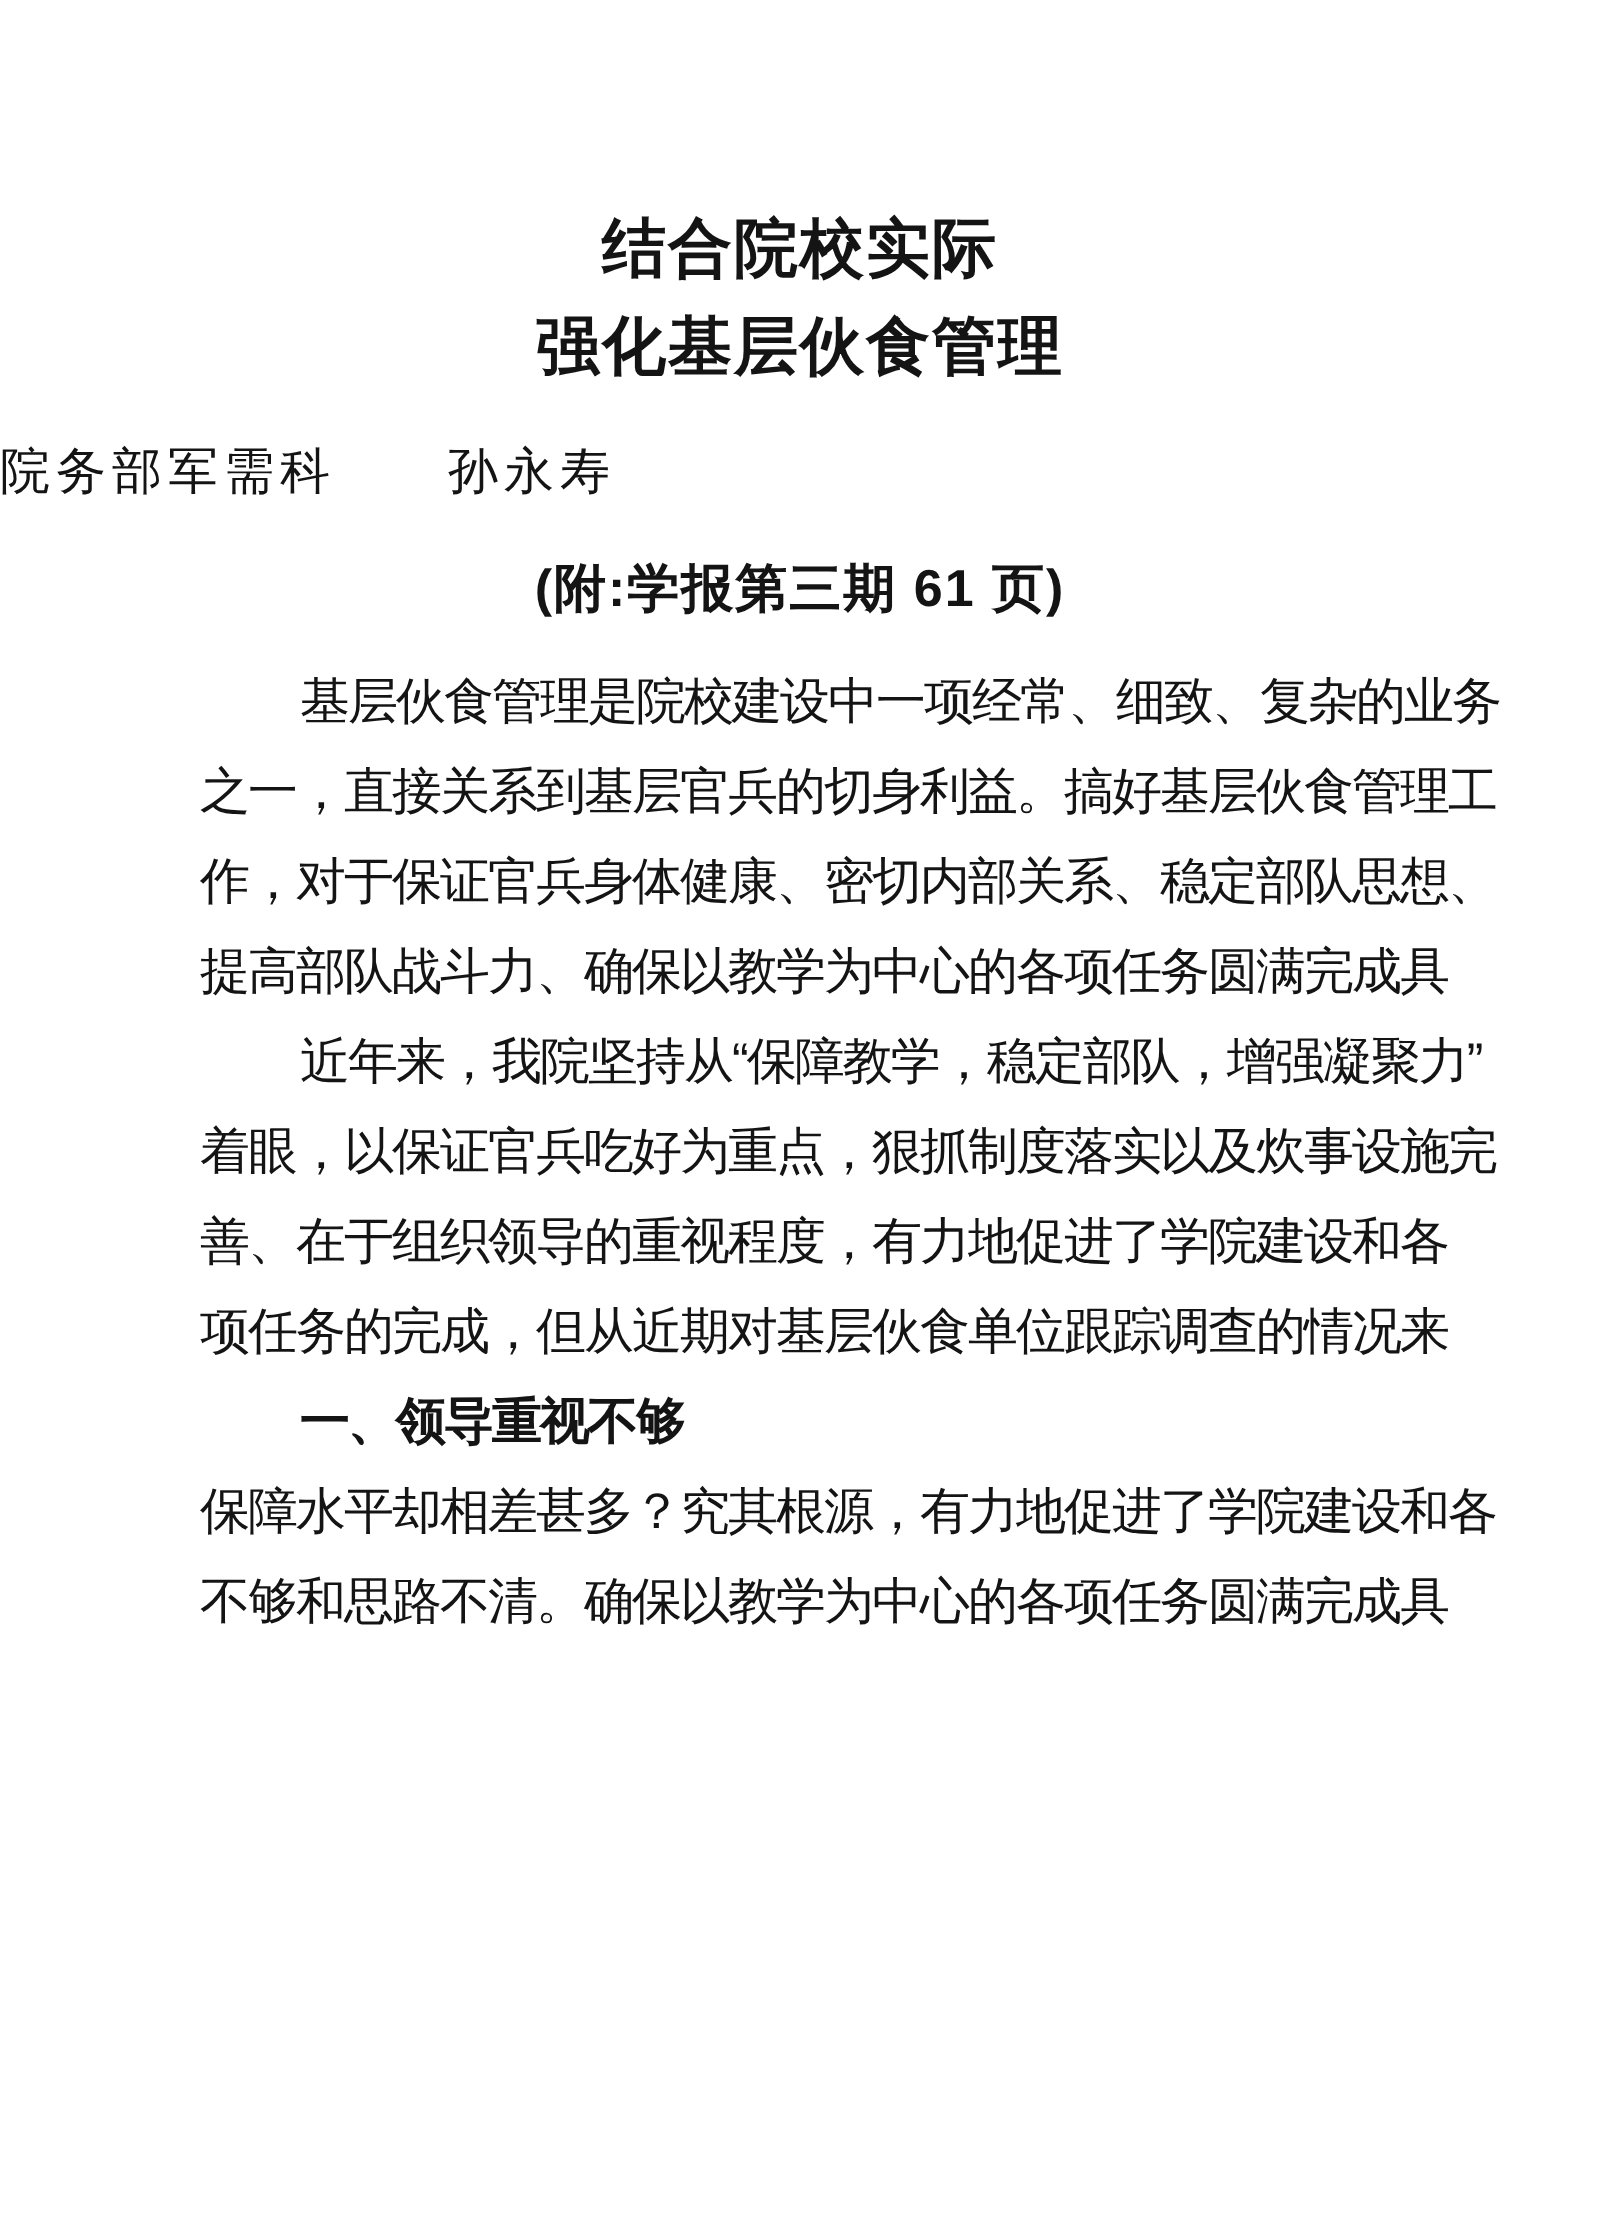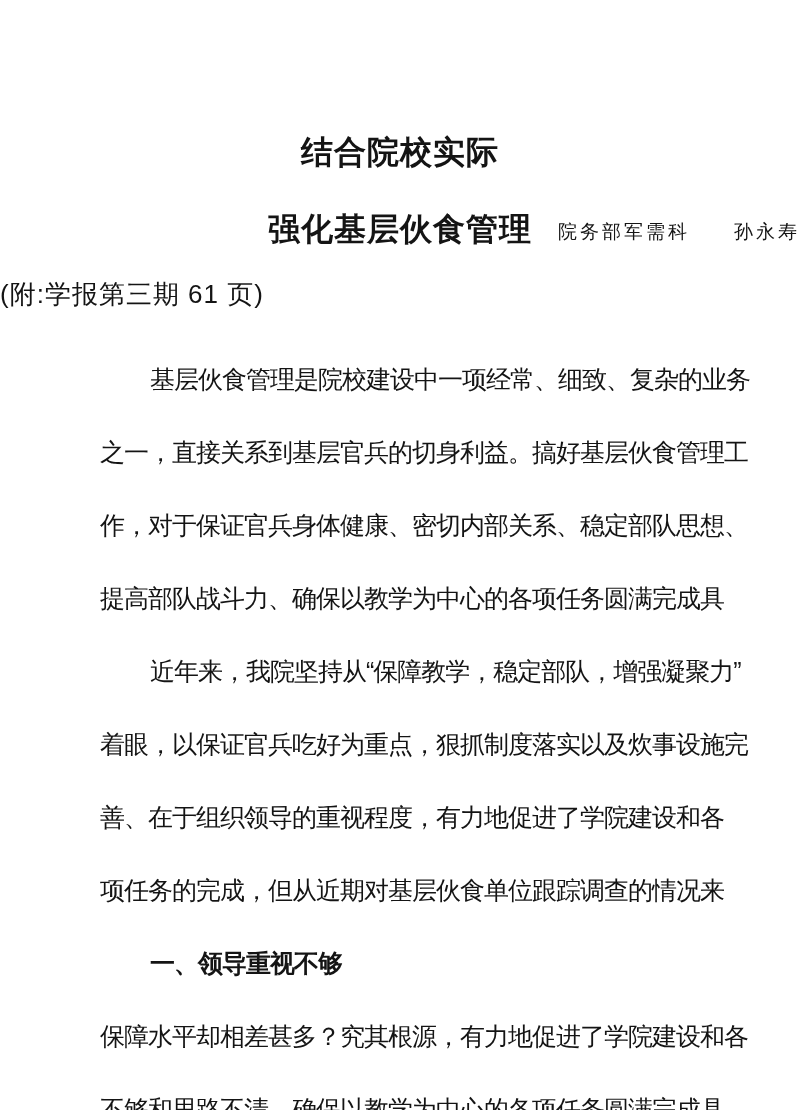--- a/index.html
+++ b/index.html
@@ -25,47 +25,47 @@
     font-size: 32px;
     font-weight: 700;
     line-height: 49px;
     letter-spacing: 1px;
   }
   .byline {
     position: absolute;
     top: 219px;
     left: 0;
     width: 100%;
-    text-align: right;
-    font-size: 19px;
+    text-align: left;
+    font-size: 25px;
     font-weight: 500;
     letter-spacing: 3px;
   }
   .note {
     position: absolute;
     top: 277px;
     left: 0;
     width: 100%;
+    text-align: center;
     font-size: 26px;
-    font-weight: 400;
+    font-weight: 700;
     letter-spacing: 1px;
   }
   .doc-body {
     position: absolute;
     top: 329px;
     left: 100px;
     width: 612px;
     font-size: 25px;
     line-height: 45px;
     font-weight: 500;
     letter-spacing: -1px;
   }
   .line {
     white-space: nowrap;
-    margin-top: 28px;
   }
   .indent {
     text-indent: 50px;
   }
   .heading {
     font-weight: 700;
   }
 </style>
 </head>
 <body>

